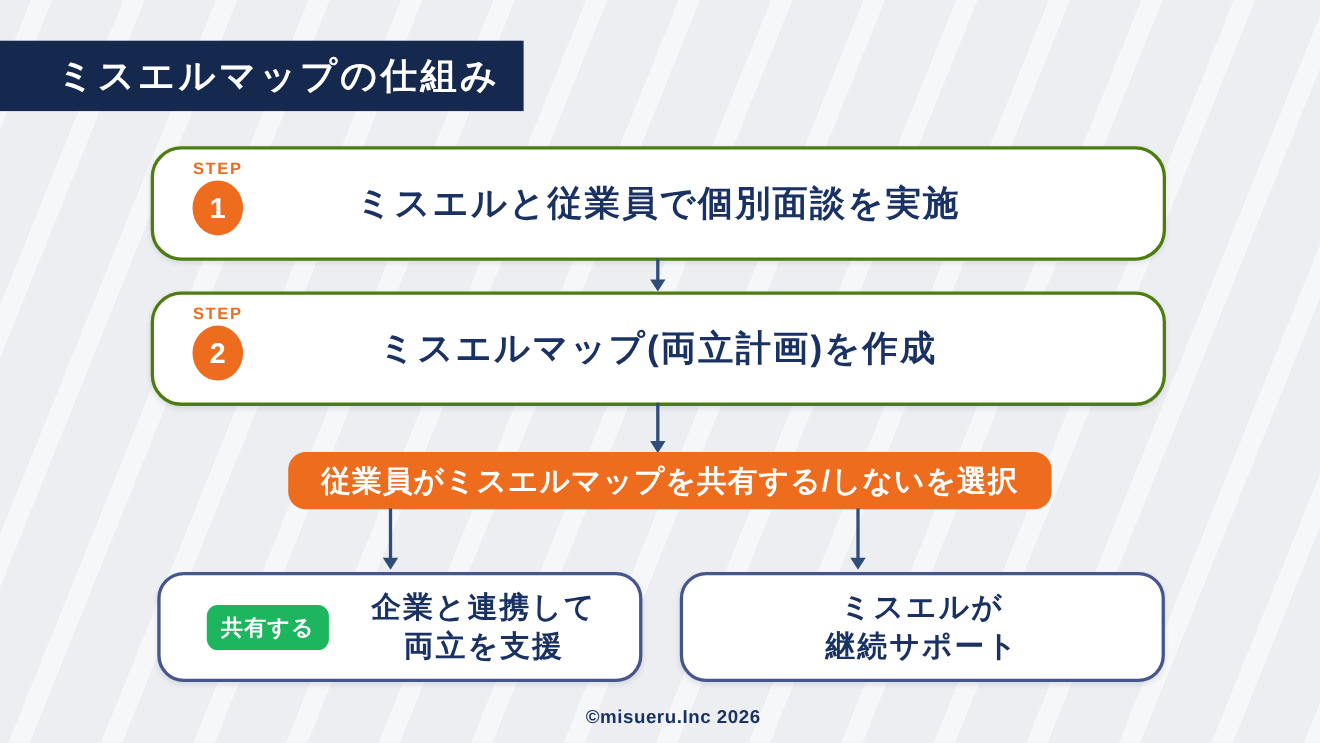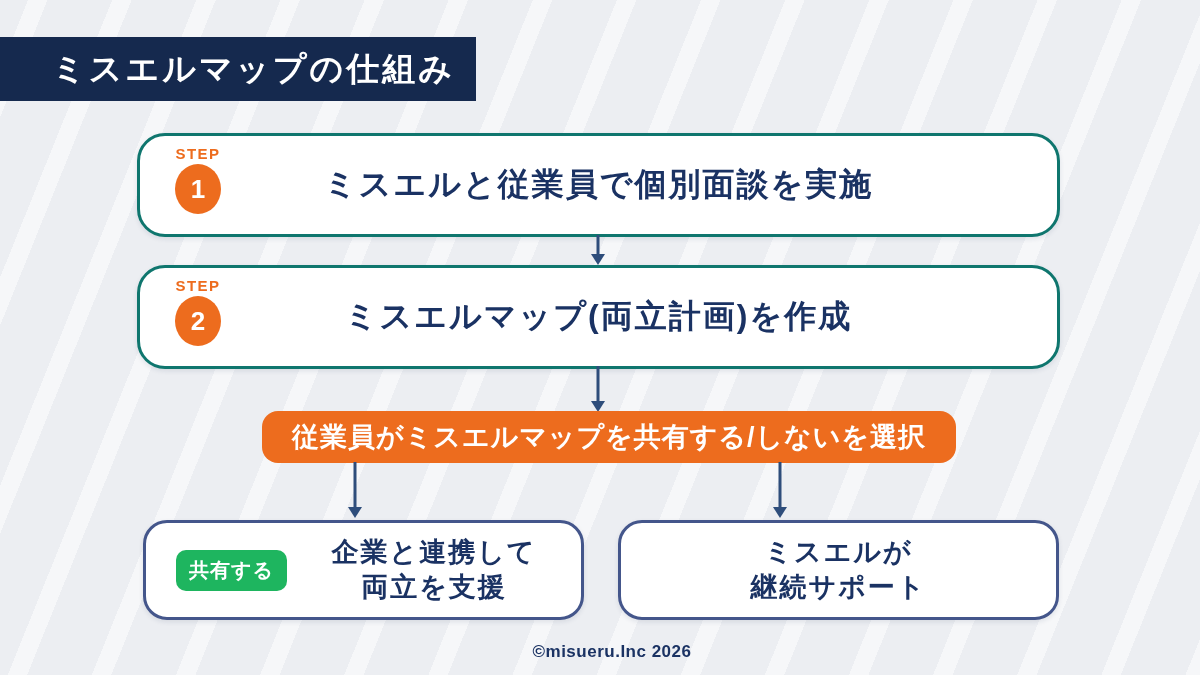--- a/index.html
+++ b/index.html
@@ -16,21 +16,21 @@
   .title-banner{
     position:absolute;left:0;top:37px;width:476px;height:64px;
     background:#15294e;display:flex;align-items:center;padding-left:52px;
     box-sizing:border-box;
   }
   .title-banner span{
     color:#ffffff;font-size:33px;font-weight:700;letter-spacing:3px;white-space:nowrap;
   }
   .step-box{
     position:absolute;left:137px;width:923px;height:104px;
-    background:#ffffff;border:3px solid #0f766e;border-radius:28px;
+    background:#ffffff;border:3px solid #4d7c0f;border-radius:28px;
     box-sizing:border-box;box-shadow:0 2px 5px rgba(20,40,80,0.10);
   }
   .step-box.s1{top:133px;}
   .step-box.s2{top:265px;}
   .step-badge{position:absolute;left:27px;top:9px;width:62px;text-align:center;}
   .step-label{
     display:block;color:#ed6c1e;font-size:15px;font-weight:700;letter-spacing:1.5px;
   }
   .step-circle{
     display:block;width:46px;height:50px;margin:2px auto 0;
@@ -47,21 +47,21 @@
     position:absolute;left:262px;top:411px;width:694px;height:52px;
     background:#ed6c1e;display:flex;align-items:center;justify-content:center;
     color:#ffffff;font-size:27px;font-weight:700;letter-spacing:1px;white-space:nowrap;border-radius:16px;
   }
   .outcome-box{
     position:absolute;top:520px;width:441px;height:100px;
     background:#ffffff;border:3px solid #44568b;border-radius:24px;
     box-sizing:border-box;display:flex;align-items:center;
     box-shadow:0 2px 5px rgba(20,40,80,0.10);
   }
-  .outcome-box.left{left:143px;}
+  .outcome-box.left{left:143px;padding-left:12px;}
   .outcome-box.right{left:618px;}
   .outcome-badge{
     margin-left:30px;flex:0 0 auto;
     color:#ffffff;font-size:20px;font-weight:700;letter-spacing:1px;
     padding:7px 13px;border-radius:10px;white-space:nowrap;
   }
   .outcome-badge.green{background:#1eb55f;}
   .outcome-badge.cyan{background:#29b9d1;}
   .outcome-text{
     flex:1;text-align:center;color:#1a3263;

